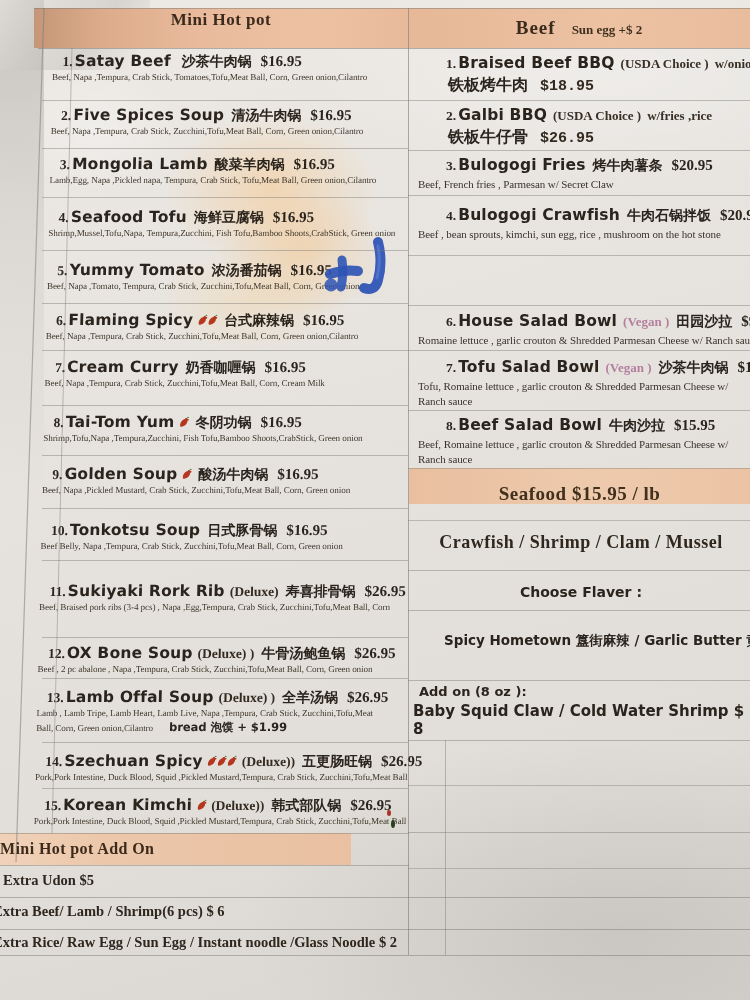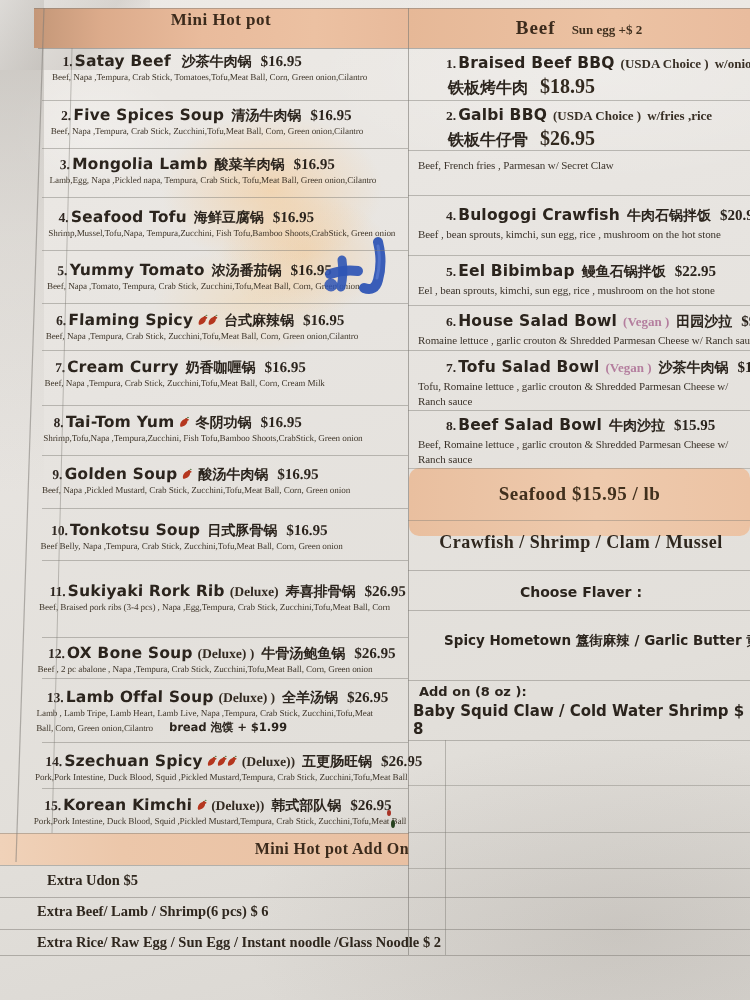--- a/index.html
+++ b/index.html
@@ -42,38 +42,38 @@
   .ld.wrap2{white-space:normal;width:352px;}
   .bread{font-family:"DejaVu Sans",sans-serif;font-size:11.5px;font-weight:700;margin-left:16px;color:#2b241d;}
   
   .rrow{position:absolute;left:412px;width:338px;}
   .rt{padding-left:34px;white-space:nowrap;}
   .tag{font-family:"Liberation Serif",serif;font-size:13px;font-weight:600;color:#382f25;margin-left:6px;}
   .tag.vegan{color:#b47e9e;}
   .note{font-family:"Liberation Serif",serif;font-size:13px;font-weight:600;color:#382f25;margin-left:6px;}
   .r2{padding-left:36px;margin-top:3px;}
   .zh2{font-family:"DejaVu Sans",sans-serif;font-size:16px;font-weight:700;color:#2b241d;}
-  .pr2{font-family:Liberation Serif, serif;font-size:20px;font-weight:700;margin-left:12px;}
+  .pr2{font-family:Liberation Mono, monospace;font-size:15px;font-weight:700;margin-left:12px;}
   .rd{padding-left:6px;margin-top:2px;font-size:11px;line-height:1.4;color:#3b332a;letter-spacing:-.1px;}
   .rd.nw{white-space:nowrap;}
   
-  .bandSea{position:absolute;left:409px;top:468px;width:341px;height:68px;text-align:center;
-    background:linear-gradient(90deg,#e9bf9f,#eecaad 55%,#ecc3a4);border-radius:10px;}
+  .bandSea{position:absolute;left:409px;top:468px;width:341px;height:36px;text-align:center;
+    background:linear-gradient(90deg,#e9bf9f,#eecaad 55%,#ecc3a4);}
   .seaTxt{font-size:19px;font-weight:700;color:#41301d;line-height:52px;letter-spacing:.5px;}
   .crawfish{position:absolute;left:412px;top:532px;width:338px;text-align:center;font-size:18px;font-weight:700;color:#2f271e;letter-spacing:.5px;}
   .choose{position:absolute;left:412px;top:584px;width:338px;text-align:center;font-family:"DejaVu Sans",sans-serif;font-size:14px;font-weight:700;color:#2b241d;}
   .flavors{position:absolute;left:444px;top:632px;width:306px;font-family:"DejaVu Sans",sans-serif;font-size:13.5px;font-weight:700;color:#2b241d;white-space:nowrap;}
   .addon8{position:absolute;left:419px;top:684px;width:330px;font-family:"DejaVu Sans",sans-serif;font-weight:700;color:#2b241d;}
   .addon8 .a1{font-size:13px;}
   .addon8 .a2{font-size:15px;margin-top:3px;margin-left:-6px;}
   
-  .bandA{position:absolute;left:0;top:833px;width:409px;height:32px;text-align:right;
+  .bandA{position:absolute;left:0;top:833px;width:351px;height:32px;text-align:left;
     background:linear-gradient(90deg,#f0d2b9,#ecc7aa 30%,#e9c0a2);}
   .bandA span{font-size:16px;font-weight:700;color:#3c2b1c;line-height:32px;letter-spacing:.4px;}
-  .xrow{position:absolute;font-size:14.5px;font-weight:600;color:#2f271e;white-space:nowrap;margin-left:44px;}
+  .xrow{position:absolute;font-size:14.5px;font-weight:600;color:#2f271e;white-space:nowrap;}
   
   .hl,.vl{position:absolute;background:#7d7a74;}
   
   .speck{position:absolute;border-radius:50%;}
 </style>
 </head>
 <body>
 
 <div class="page">
   <div class="edge"></div>
@@ -180,29 +180,26 @@
 
   <div class="rrow" style="top:54px">
     <div class="rt"><span class="num">1.</span><span class="nm">Braised Beef BBQ</span><span class="tag">(USDA Choice )</span><span class="note">w/onion, rice .</span></div>
     <div class="r2"><span class="zh2">铁板烤牛肉</span><span class="pr2">$18.95</span></div>
   </div>
   <div class="rrow" style="top:106px">
     <div class="rt"><span class="num">2.</span><span class="nm">Galbi  BBQ</span><span class="tag">(USDA Choice )</span><span class="note">w/fries ,rice</span></div>
     <div class="r2"><span class="zh2">铁板牛仔骨</span><span class="pr2">$26.95</span></div>
   </div>
   <div class="rrow" style="top:156px">
+    <div class="rt"><span class="num">3.</span><span class="nm">Bulogogi Fries</span><span class="zh">烤牛肉薯条</span><span class="pr">$20.95</span></div>
     <div class="rd nw">Beef, French fries , Parmesan w/  Secret Claw</div>
   </div>
   <div class="rrow" style="top:206px">
     <div class="rt"><span class="num">4.</span><span class="nm">Bulogogi Crawfish</span><span class="zh">牛肉石锅拌饭</span><span class="pr">$20.95</span></div>
     <div class="rd">Beef , bean sprouts, kimchi, sun egg, rice , mushroom on the hot stone</div>
-  </div>
-  <div class="rrow" style="top:262px">
-    <div class="rt"><span class="num">5.</span><span class="nm">Eel Bibimbap</span><span class="zh">鳗鱼石锅拌饭</span><span class="pr">$22.95</span></div>
-    <div class="rd nw">Eel , bean sprouts, kimchi, sun egg, rice , mushroom on the hot stone</div>
   </div>
   <div class="rrow" style="top:312px">
     <div class="rt"><span class="num">6.</span><span class="nm">House Salad Bowl</span><span class="tag vegan">(Vegan )</span><span class="zh">田园沙拉</span><span class="pr">$9.95</span></div>
     <div class="rd nw">Romaine lettuce , garlic crouton &amp; Shredded Parmesan Cheese  w/ Ranch sauce</div>
   </div>
   <div class="rrow" style="top:358px">
     <div class="rt"><span class="num">7.</span><span class="nm">Tofu Salad Bowl</span><span class="tag vegan">(Vegan )</span><span class="zh">沙茶牛肉锅</span><span class="pr">$15.95</span></div>
     <div class="rd">Tofu, Romaine lettuce , garlic crouton &amp; Shredded Parmesan Cheese  w/ Ranch sauce</div>
   </div>
   <div class="rrow" style="top:416px">

